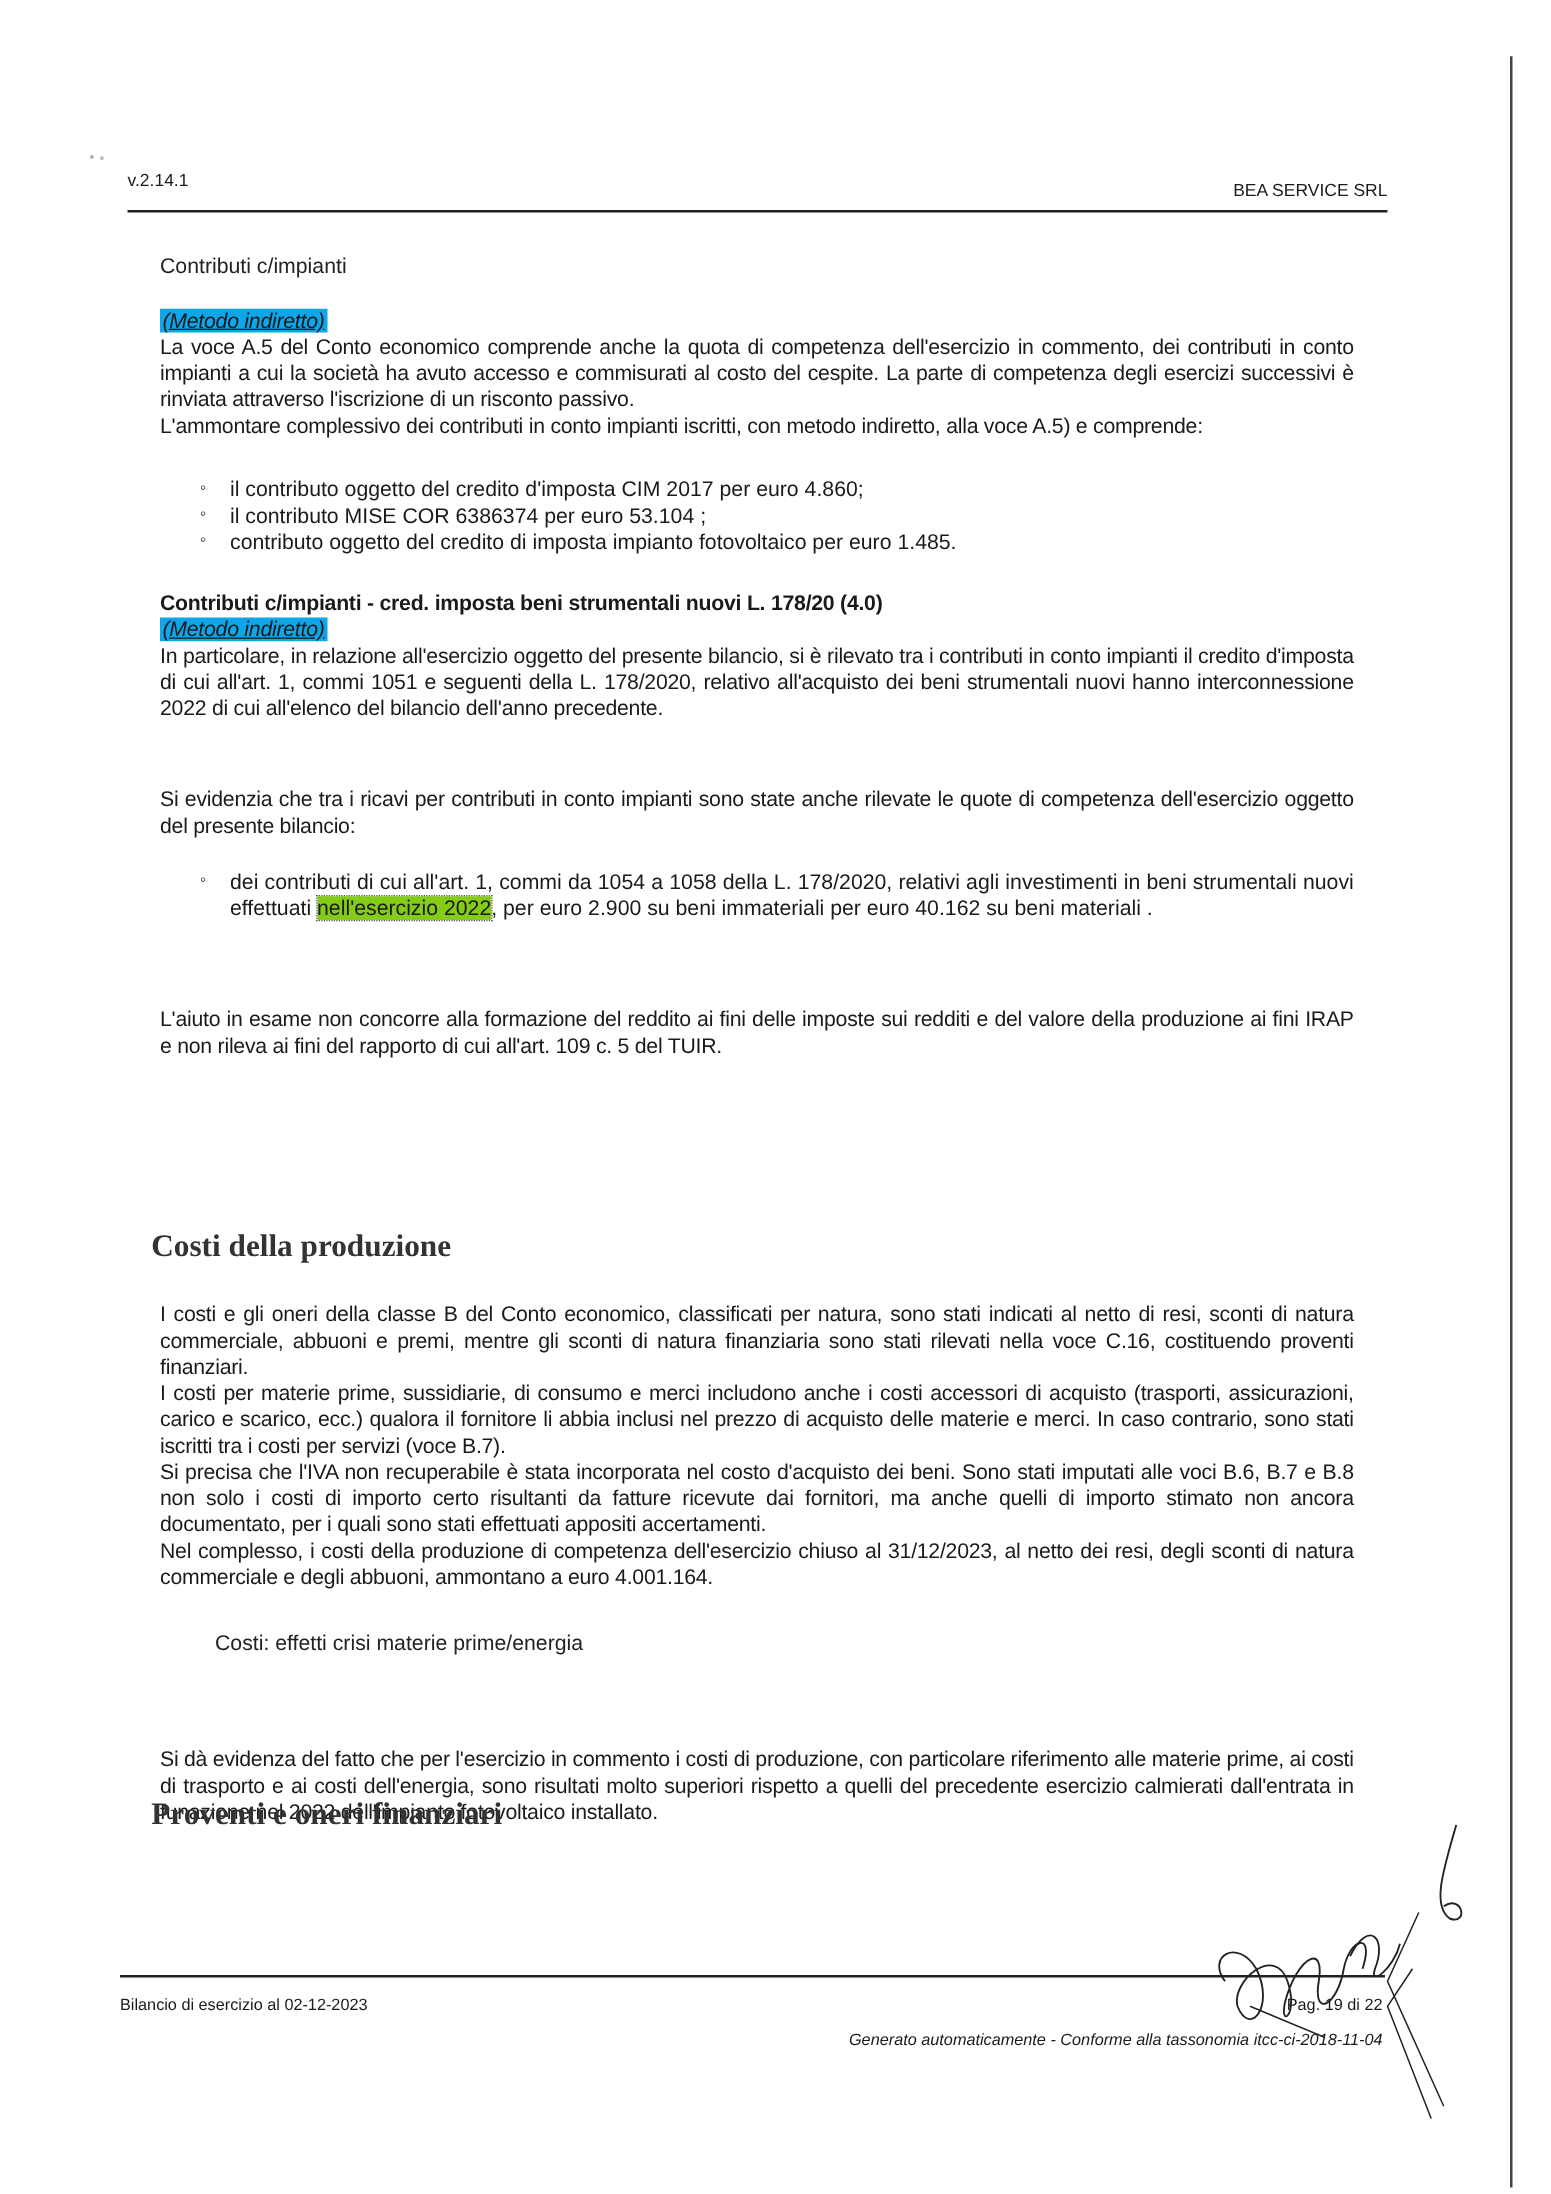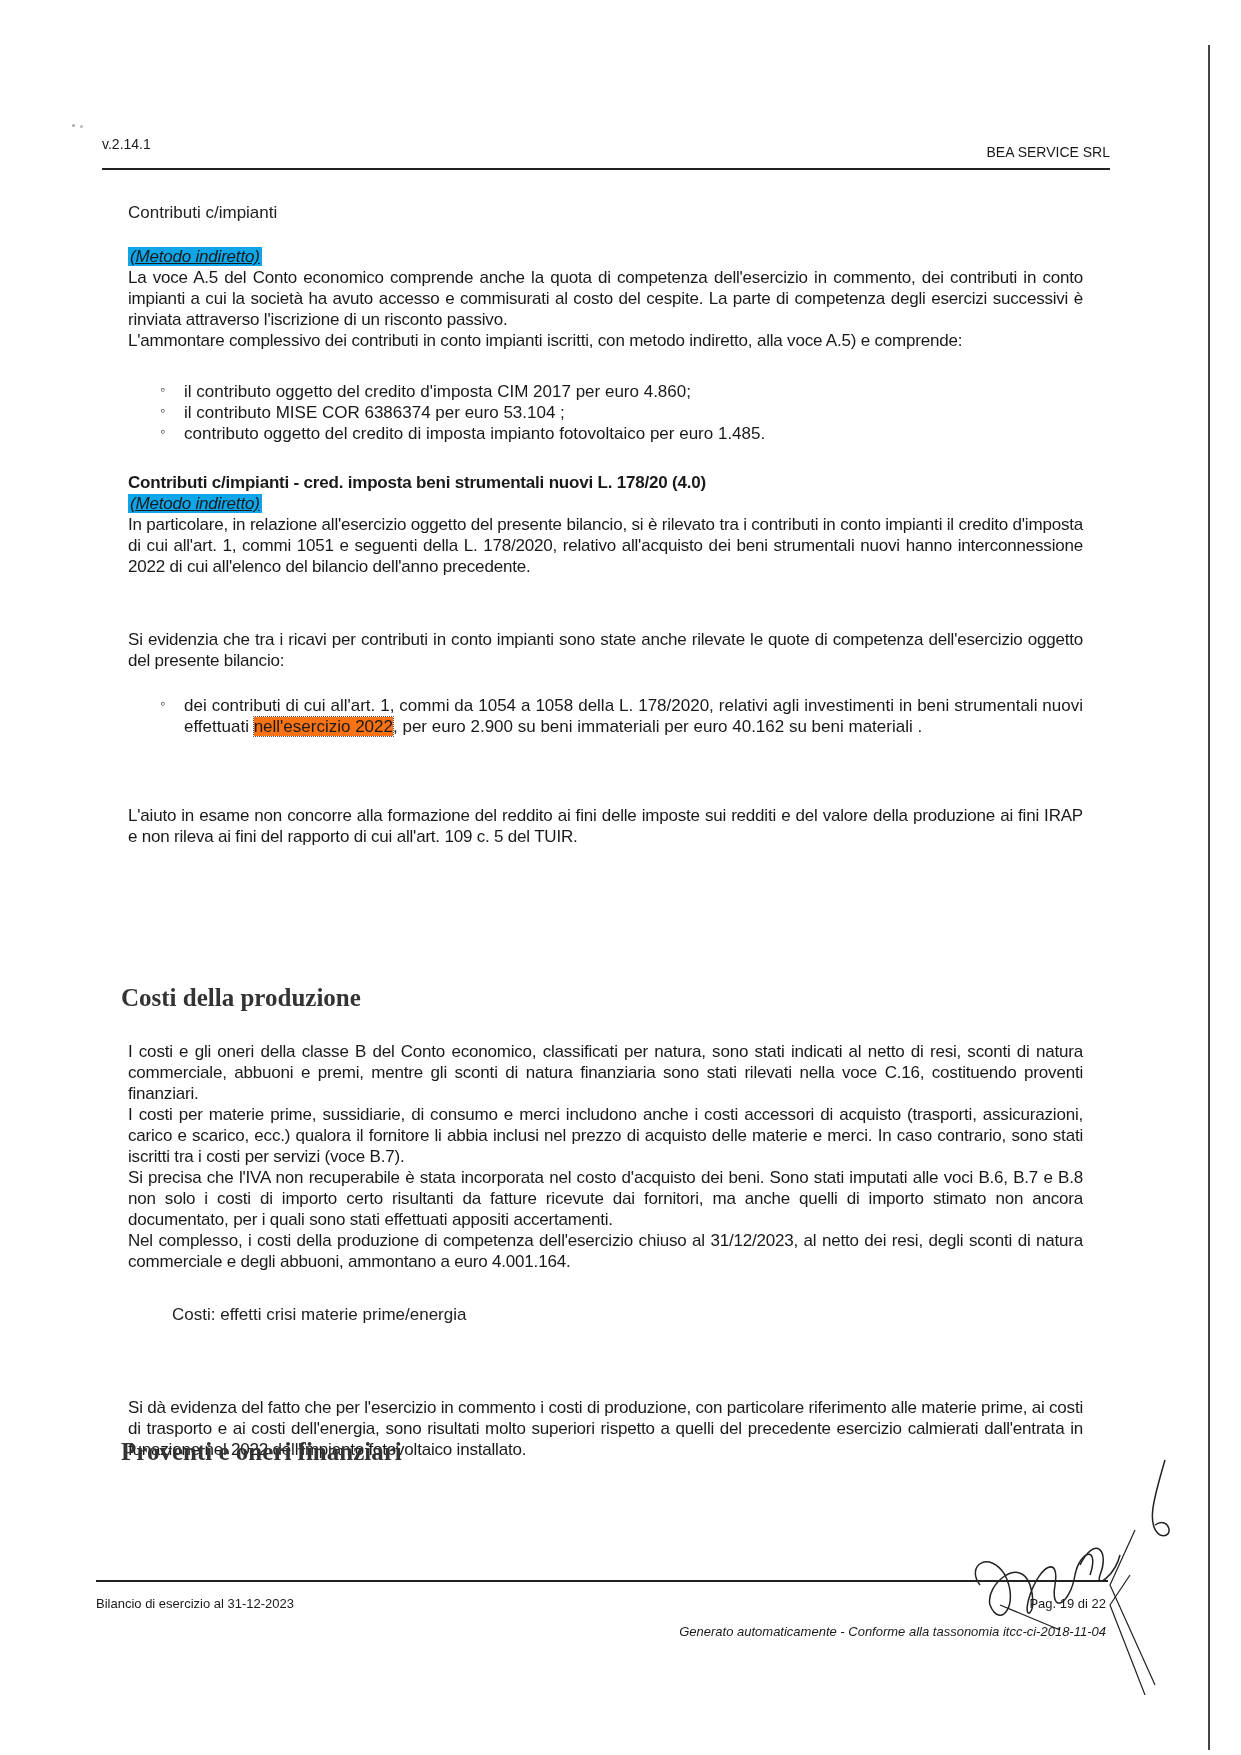--- a/index.html
+++ b/index.html
@@ -10,21 +10,21 @@
   .speck2 { position: absolute; left: 80px; top: 125px; width: 3px; height: 3px; background:#bbb; border-radius:50%; }
 
   .header { position: absolute; left: 102px; top: 134px; width: 1008px; height: 34px;
             border-bottom: 2px solid #222; font-family: "Liberation Sans Narrow","Liberation Sans", sans-serif; }
   .header .ver { position: absolute; left: 0; top: 2px; font-size: 14px; }
   .header .company { position: absolute; right: 0; top: 10px; font-size: 14px; }
   .p { position: absolute; left: 128px; width: 955px; font-size: 17px; line-height: 21px; text-align: justify; letter-spacing: -0.2px; }
   .h3 { position: absolute; left: 128px; font-size: 17px; font-weight: normal; color:#222; }
   .h3b { font-weight: bold; }
   .metodo { font-style: italic; text-decoration: underline; background: #0ea5e9; padding: 0 2px; display: inline-block; line-height: 19px; }
-  .hl { background: #f97316; outline: 1px dotted #555; }
+  .hl { background: #84cc16; outline: 1px dotted #555; }
   ul.bul { position: absolute; left: 160px; width: 923px; margin: 0; padding: 0; list-style: none; font-size: 17px; line-height: 21px; }
   ul.bul li { position: relative; padding-left: 24px; text-align: justify; }
   ul.bul li::before { content: "\25E6"; position: absolute; left: 0; top: -2px; font-size: 14px; font-weight: bold; }
   .h2 { position: absolute; left: 121px; font-family: "Liberation Serif", serif; font-size: 25px; font-weight: bold; color: #333; }
 
   .footer-line { position: absolute; left: 96px; top: 1580px; width: 1012px; height: 0; border-top: 2px solid #222; }
   .footer-left { position: absolute; left: 96px; top: 1596px; font-size: 13px; font-family: "Liberation Sans Narrow","Liberation Sans", sans-serif; }
   .footer-page { position: absolute; right: 135px; top: 1596px; font-size: 13px; font-family: "Liberation Sans Narrow","Liberation Sans", sans-serif; }
   .footer-gen { position: absolute; right: 135px; top: 1624px; font-size: 13px; font-family: "Liberation Sans Narrow","Liberation Sans", sans-serif; font-style: italic; }
   .signature { position: absolute; left: 960px; top: 1455px; width: 230px; height: 240px; }
@@ -70,21 +70,21 @@
   <span>I costi per materie prime, sussidiarie, di consumo e merci includono anche i costi accessori di acquisto (trasporti, assicurazioni, carico e scarico, ecc.) qualora il fornitore li abbia inclusi nel prezzo di acquisto delle materie e merci. In caso contrario, sono stati iscritti tra i costi per servizi (voce B.7).</span><br>
   <span>Si precisa che l'IVA non recuperabile è stata  incorporata nel costo d'acquisto dei beni. Sono stati imputati alle voci B.6, B.7 e B.8 non solo i costi di importo certo risultanti da fatture ricevute dai fornitori, ma anche quelli di importo stimato non ancora documentato, per i quali sono stati effettuati appositi accertamenti.</span><br>
   <span>Nel complesso, i costi della produzione di competenza dell'esercizio chiuso al 31/12/2023, al netto dei resi, degli sconti di natura commerciale e degli abbuoni, ammontano a euro 4.001.164.</span>
 </div>
 <div class="h3" style="top:1305px;margin-left:44px;">Costi: effetti crisi materie prime/energia</div>
 <div class="p" style="top:1349px;margin-top:48px;">Si dà evidenza del fatto che per l'esercizio in commento i costi di produzione, con particolare riferimento alle materie prime, ai costi di trasporto e ai costi dell'energia, sono risultati molto superiori rispetto a quelli del precedente esercizio calmierati dall'entrata in funazione nel 2022 dell'impianto fotovoltaico installato.</div>
 
 <div class="h2" style="top:1438px;">Proventi e oneri finanziari</div>
 
 <div class="footer-line"></div>
-<div class="footer-left">Bilancio di esercizio al 31-12-2023</div>
+<div class="footer-left">Bilancio di esercizio al 02-12-2023</div>
 <div class="footer-page">Pag. 19 di 22</div>
 <div class="footer-gen">Generato automaticamente - Conforme alla tassonomia itcc-ci-2018-11-04</div>
 
 <svg class="signature" viewBox="0 0 230 240">
   <path d="M20 130 C 5 110, 30 95, 45 120 C 60 150, 40 175, 30 150 C 25 130, 60 100, 70 130 C 80 160, 60 170, 70 140 C 80 110, 100 100, 95 130 C 90 160, 110 150, 115 120 C 120 95, 140 90, 130 120" fill="none" stroke="#222" stroke-width="1.5"></path>
   <path d="M120 110 C 135 80, 150 95, 140 120 C 135 135, 155 120, 160 100" fill="none" stroke="#222" stroke-width="1.5"></path>
   <path d="M205 5 C 195 40, 185 70, 200 80 C 215 85, 210 60, 195 70" fill="none" stroke="#222" stroke-width="1.5"></path>
   <path d="M175 75 L 150 130 L 195 230" fill="none" stroke="#222" stroke-width="1.2"></path>
   <path d="M170 120 L 150 150 L 185 240" fill="none" stroke="#222" stroke-width="1.2"></path>
   <path d="M40 150 L 100 175" fill="none" stroke="#222" stroke-width="1.2"></path>

